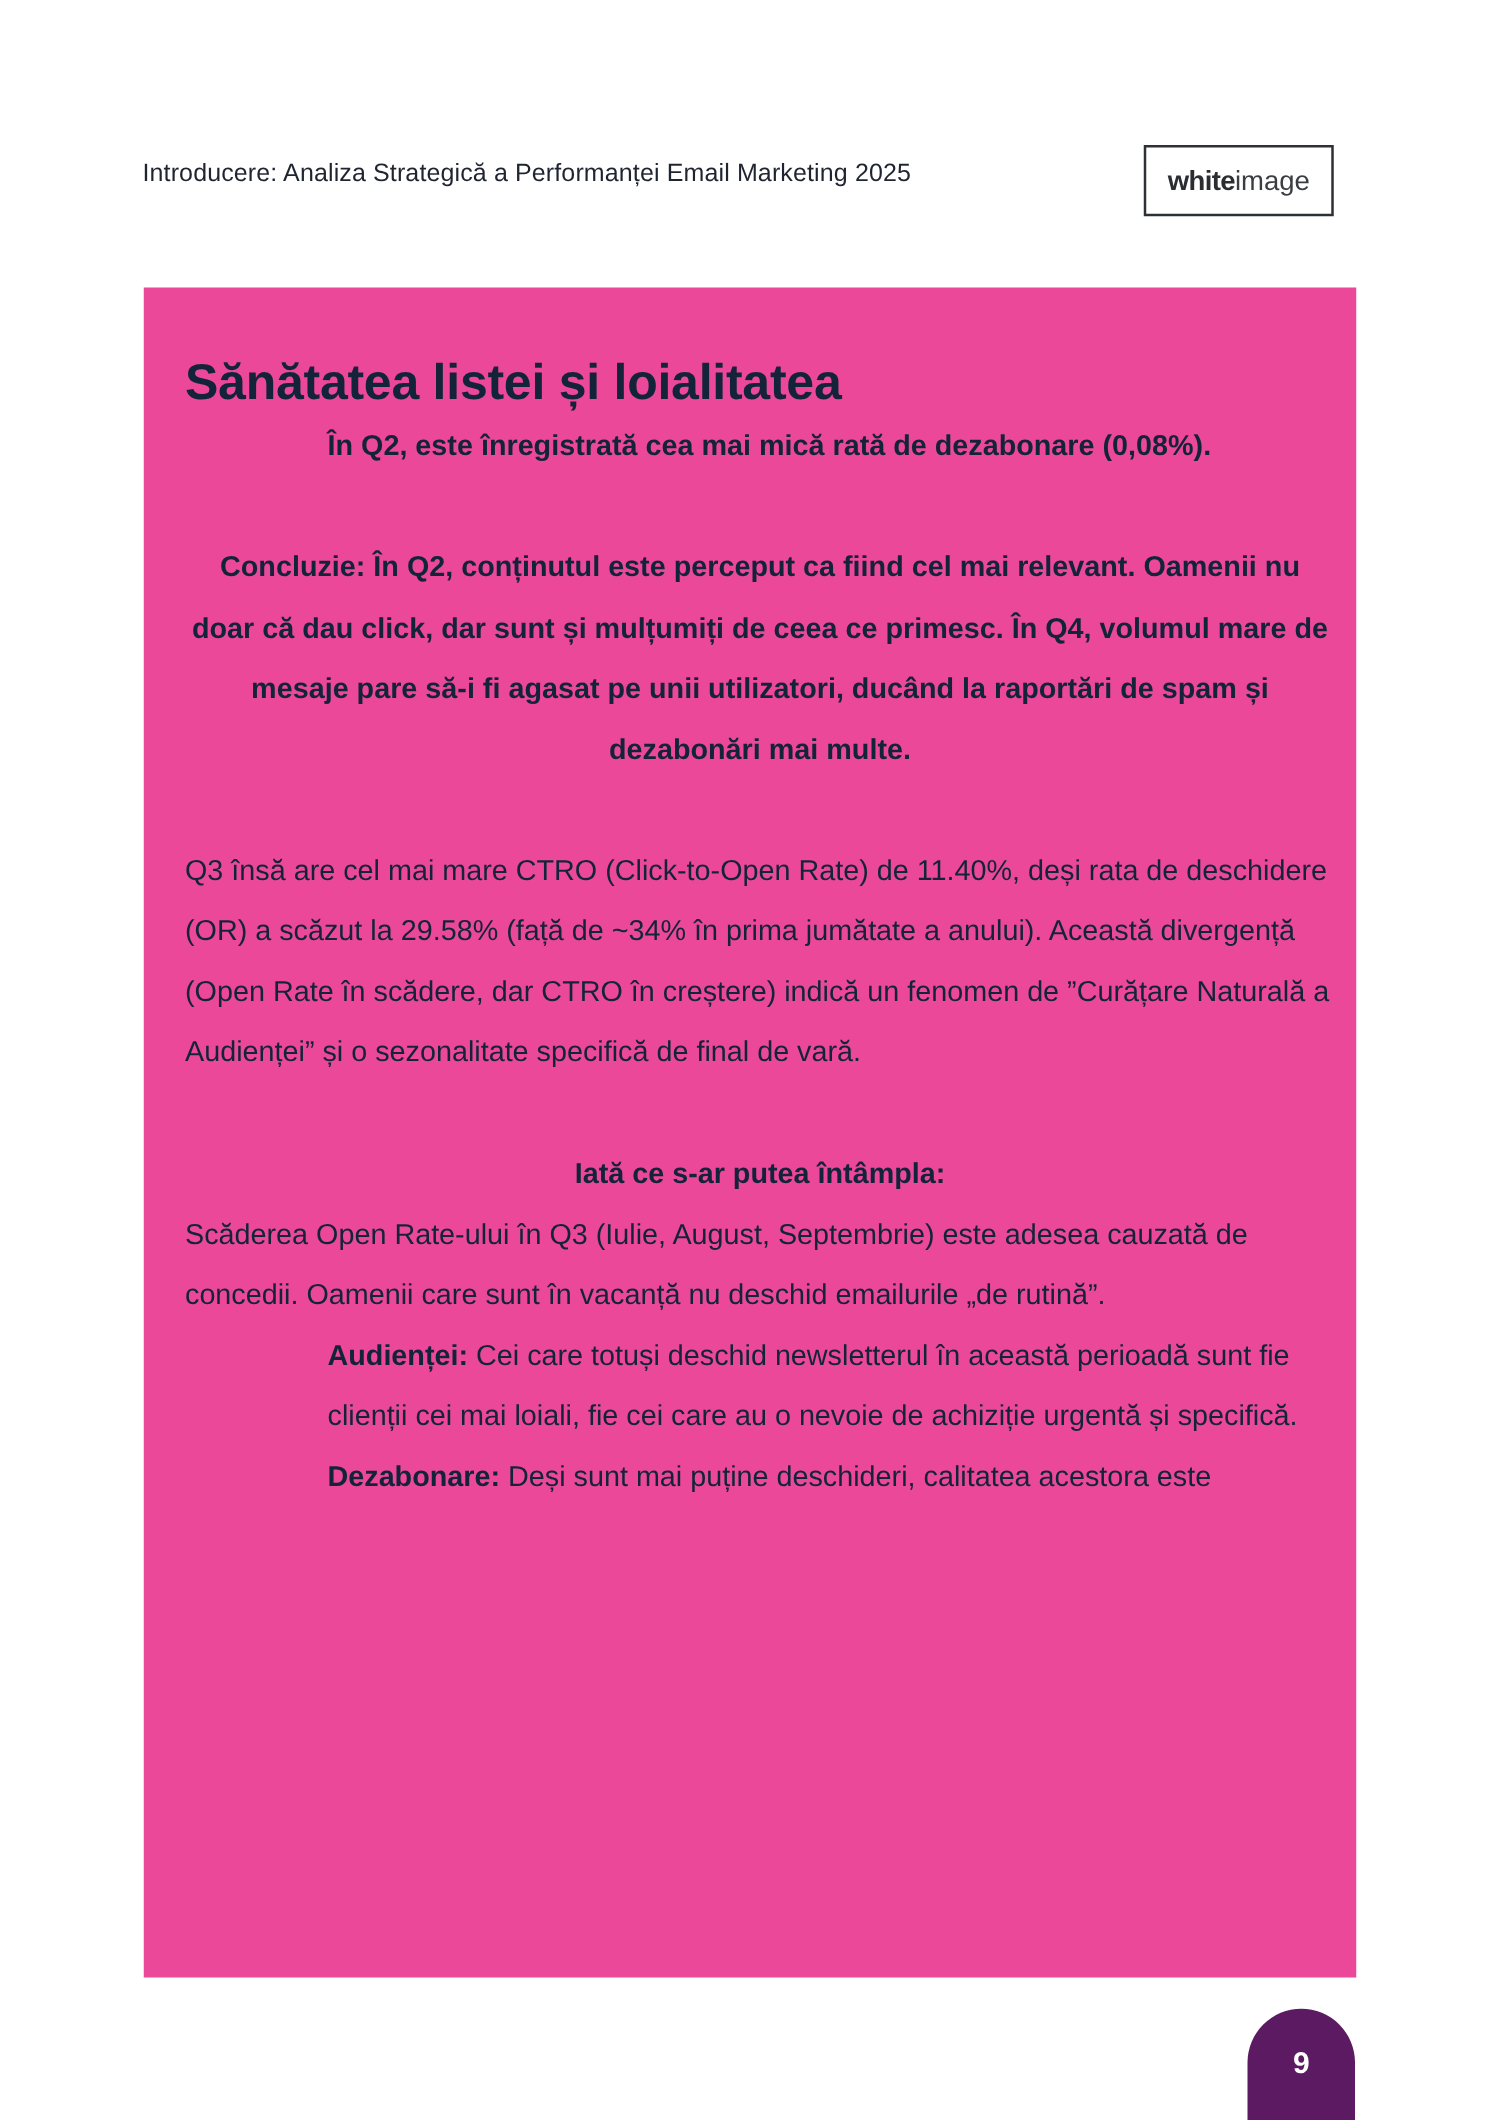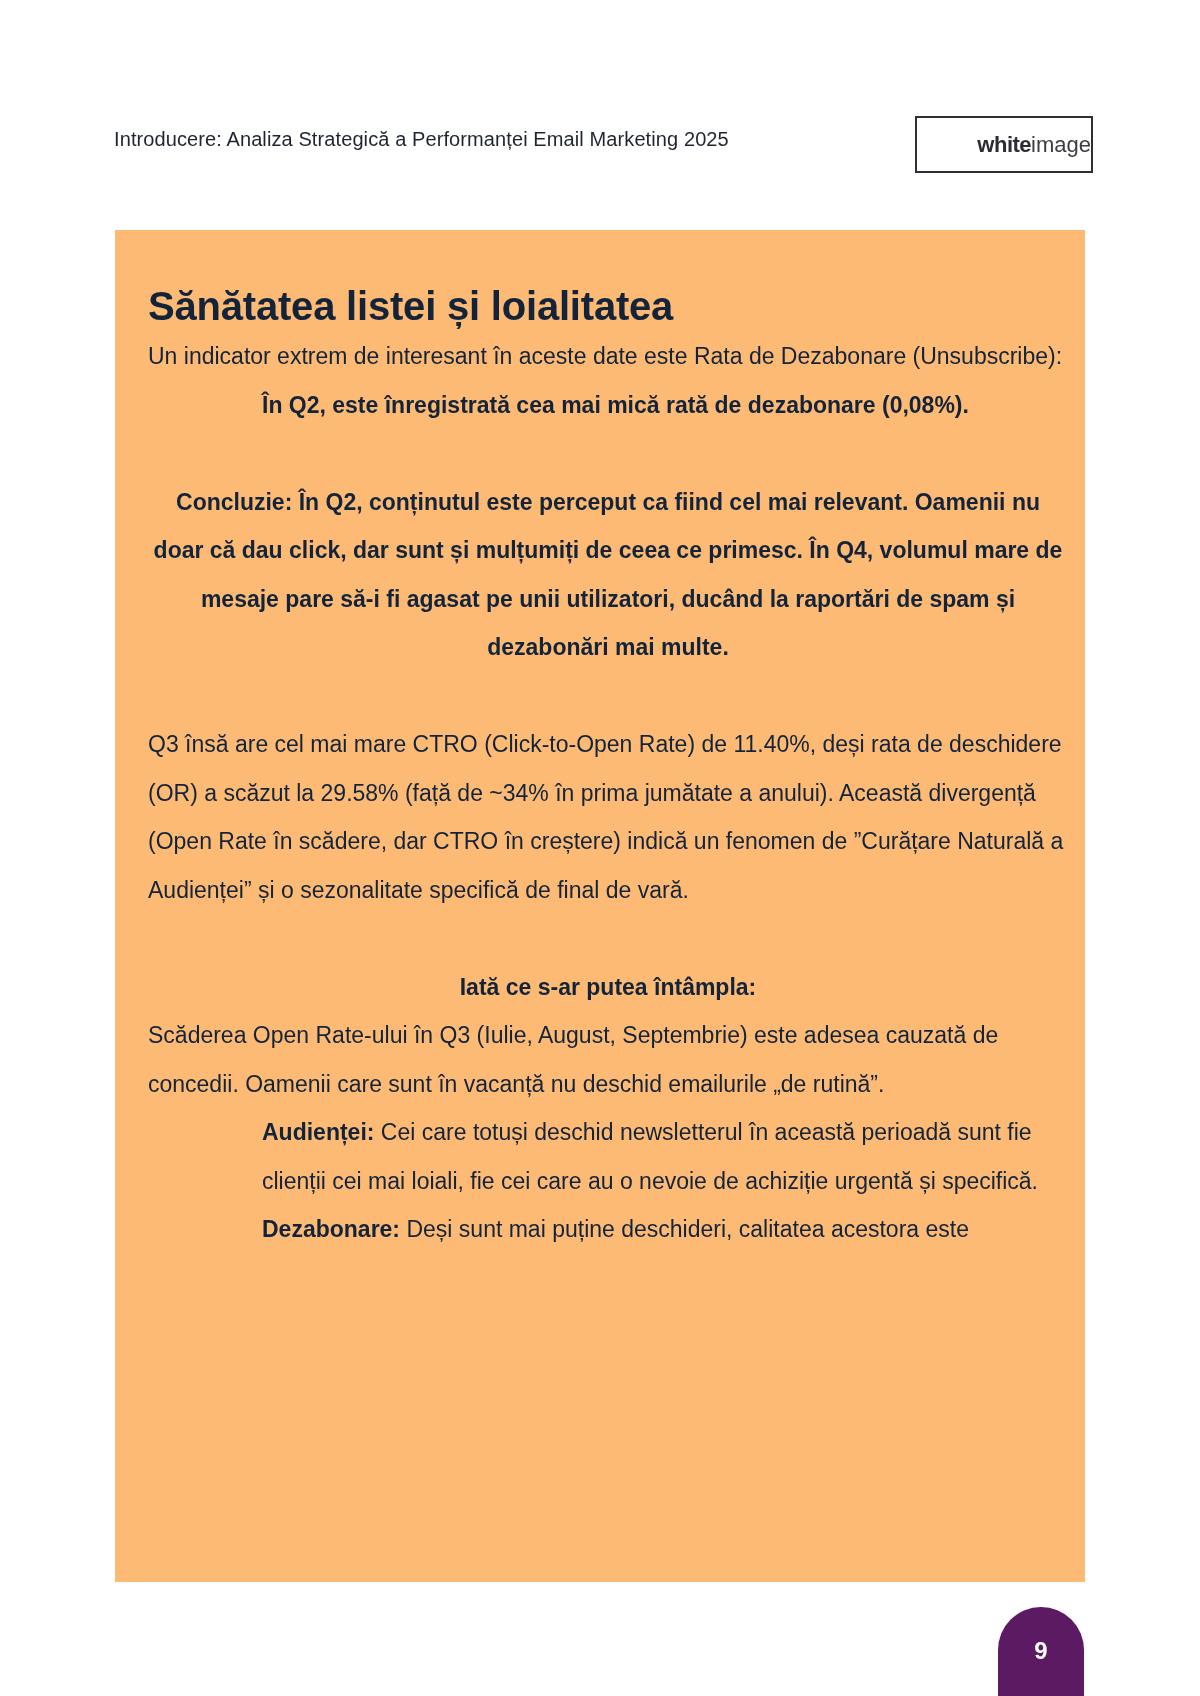--- a/index.html
+++ b/index.html
@@ -21,39 +21,39 @@
       top: 128px;
       font-size: 20px;
       color: #1f2530;
       letter-spacing: 0.1px;
       white-space: nowrap;
     }
     .logo-box {
       position: absolute;
       left: 915px;
       top: 116px;
-      width: 178px;
+      width: 152px;
       height: 57px;
       border: 2px solid #2d3034;
       box-sizing: border-box;
       display: flex;
       align-items: center;
-      justify-content: flex-end;
+      justify-content: center;
       font-size: 22px;
       color: #2a2d31;
     }
     .logo-box .bold { font-weight: bold; letter-spacing: -0.5px; }
     .logo-box .light { font-weight: normal; color: #3a3d42; }
     .content {
       position: absolute;
       left: 115px;
       top: 230px;
       width: 970px;
       height: 1352px;
-      background: #fdba74;
+      background: #ec4899;
     }
     .inner {
       position: absolute;
       left: 33px;
       top: 50px;
       width: 920px;
     }
     h1 {
       margin: 0;
       font-size: 40px;
@@ -94,21 +94,20 @@
 <div class="header-title">Introducere: Analiza Strategică a Performanței Email Marketing 2025</div>
 
 <div class="logo-box">
   <span class="bold">white</span>
     <span class="light">image</span>
 </div>
 
 <div class="content">
   <div class="inner">
     <h1>Sănătatea listei și loialitatea</h1>
-    <p>Un indicator extrem de interesant în aceste date este Rata de Dezabonare (Unsubscribe):</p>
 
     <p class="indent">
       <span class="b">În Q2, este înregistrată cea mai mică rată de dezabonare (0,08%).</span><span></span>
     </p>
 
     <div class="gap"></div>
 
     <p class="b">Concluzie: În Q2, conținutul este perceput ca fiind cel mai relevant. Oamenii nu doar că dau click, dar sunt și mulțumiți de ceea ce primesc. În Q4, volumul mare de mesaje pare să-i fi agasat pe unii utilizatori, ducând la raportări de spam și dezabonări mai multe.</p>
 
     <div class="gap"></div>

